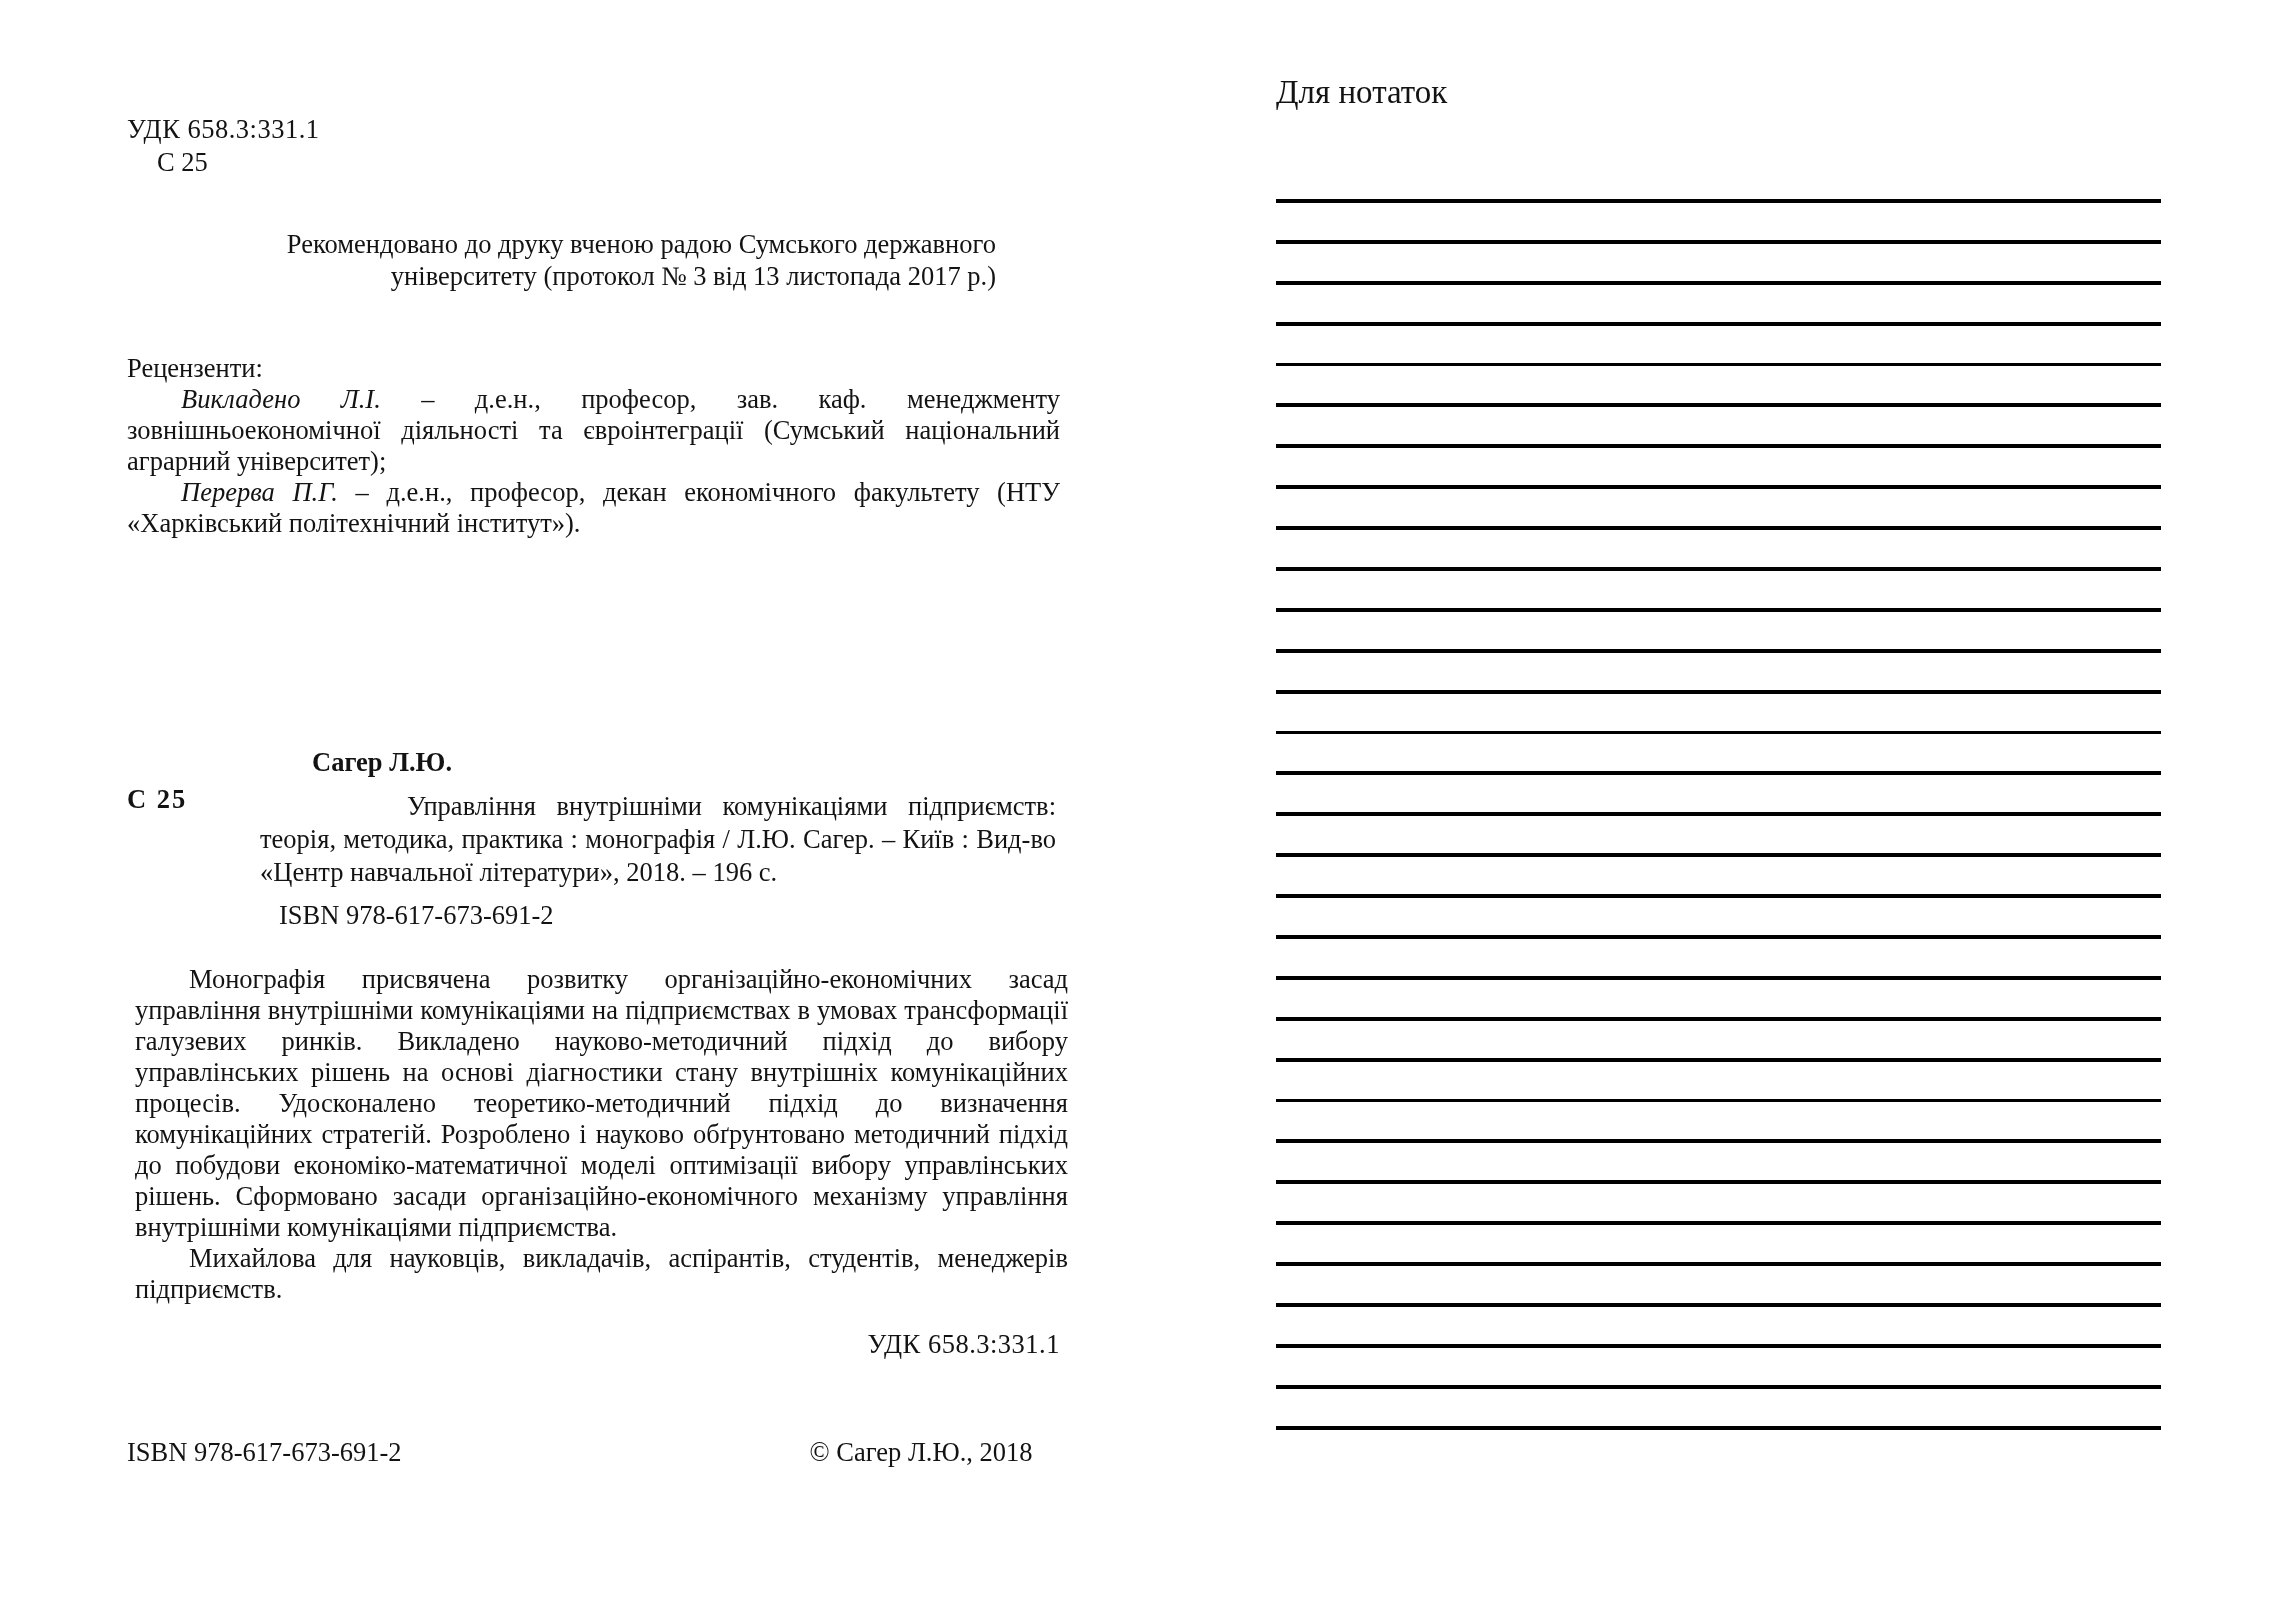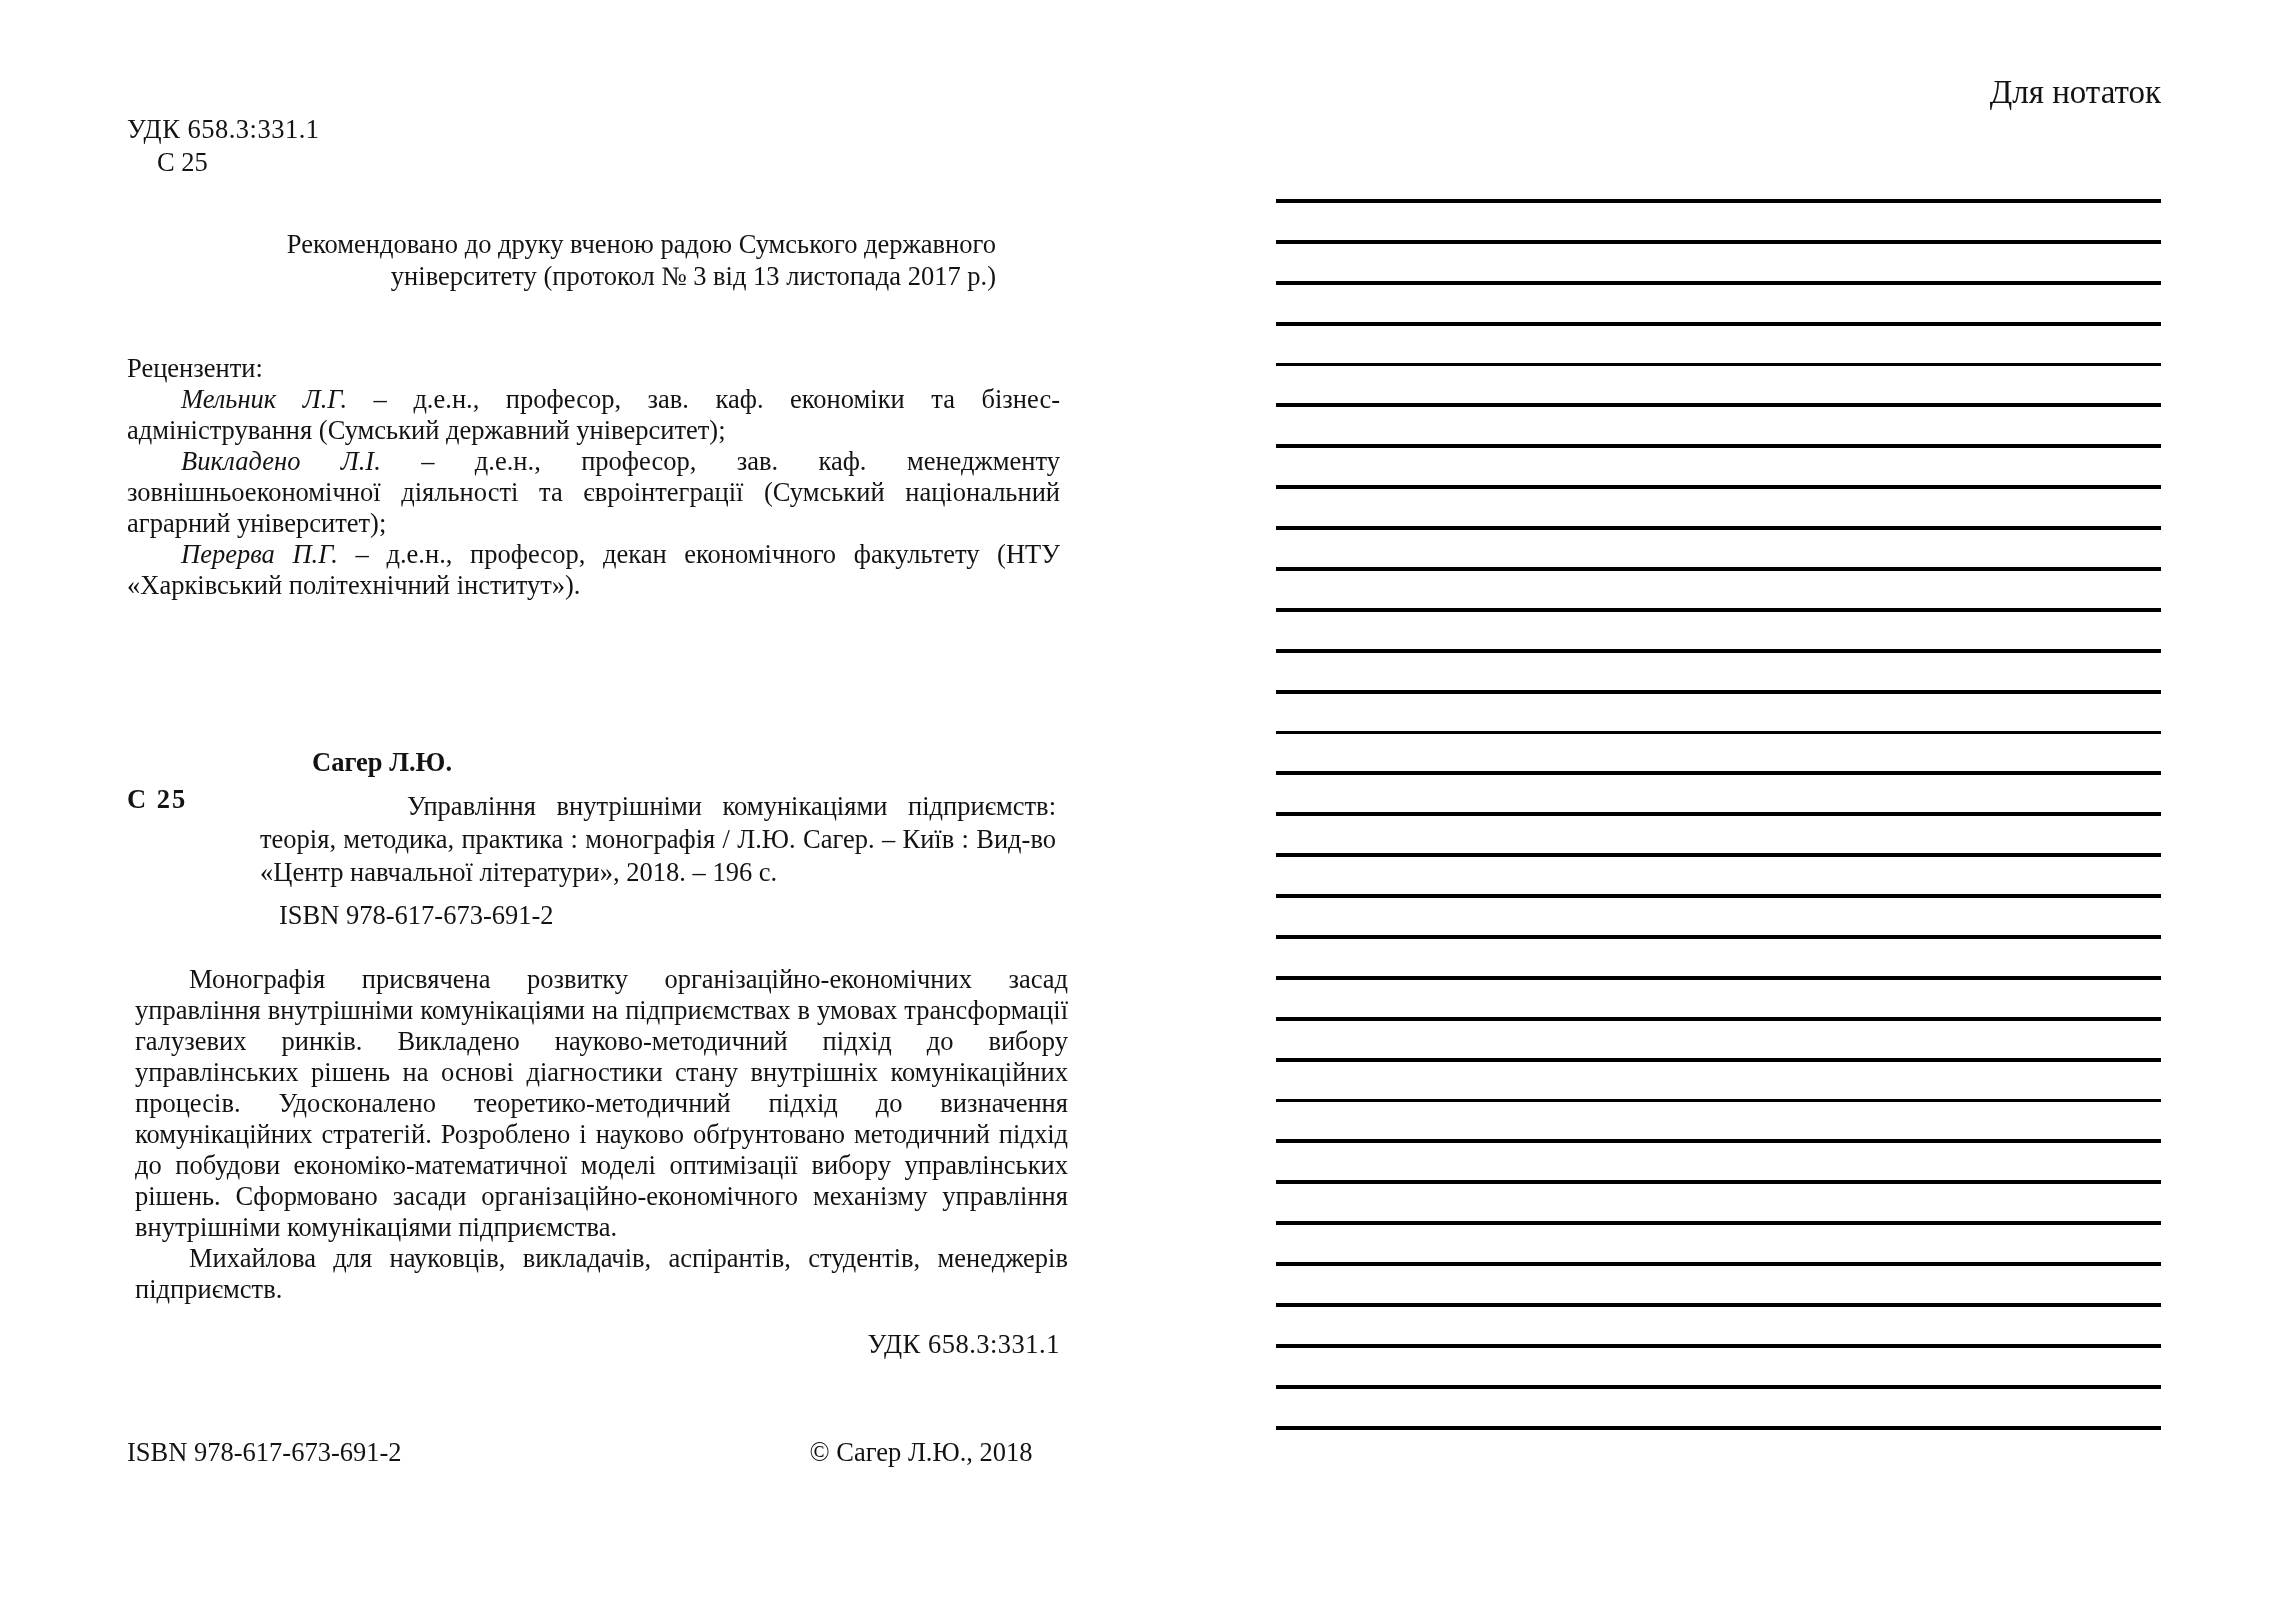--- a/index.html
+++ b/index.html
@@ -30,38 +30,37 @@
   #c25-catalog    { left: 127px; top: 784px; font-weight: bold; letter-spacing: 2px; }
   #isbn-mid       { left: 279px; top: 900px; }
 
   #annotation     { left: 127px; top: 964px; width: 933px; margin-left: 8px; }
   #annotation p   { margin: 0; text-indent: 54px; text-align: justify; line-height: 31px; }
   #udk-bottom     { left: 127px; top: 1329px; width: 933px; text-align: right; letter-spacing: 0.5px; }
   #bottom-row     { left: 127px; top: 1437px; width: 933px; display: flex; justify-content: space-between; }
   #copyright      { margin-right: 27.4px; margin-left: 20px; }
 
   
-  #notes-heading  { left: 1276px; top: 74px; width: 885px; text-align: right; font-size: 33px; }
+  #notes-heading  { left: 1276px; top: 74px; width: 885px; text-align: left; font-size: 33px; }
   #note-lines     { left: 1276px; top: 199px; width: 885px; }
   .note-line      { height: 3.9px; margin-bottom: 37px; background: #000000; }
 </style>
 </head>
 <body>
 
 <div class="canvas">
 
   <div class="abs" id="udk-top">УДК 658.3:331.1</div>
   <div class="abs" id="c25-top">С 25</div>
 
   <div class="abs" id="recommendation">Рекомендовано до друку вченою радою Сумського державного університету (протокол № 3 від 13 листопада 2017 р.)</div>
 
   <div class="abs" id="reviewers-heading">Рецензенти:</div>
 
   <div class="abs" id="reviewers">
-    <p><span class="reviewer-name"></span><span class="reviewer-name">Мельник Л.Г.</span><span> – д.е.н., професор, зав. каф. економіки та бізнес-адміністрування (Сумський державний університет);</span></p>
     <p><span class="reviewer-name">Викладено Л.І.</span><span> – д.е.н., професор, зав. каф. менеджменту зовнішньоекономічної діяльності та євроінтеграції (Сумський національний аграрний університет);</span></p>
     <p><span class="reviewer-name">Перерва П.Г.</span><span> – д.е.н., професор, декан економічного факультету (НТУ «Харківський політехнічний інститут»).</span></p>
   </div>
 
   <div class="abs" id="c25-catalog">С 25</div>
   <div class="abs" id="catalog">
     <p class="author">Сагер Л.Ю.</p>
     <p class="title">Управління внутрішніми комунікаціями підприємств: теорія, методика, практика : монографія / Л.Ю. Сагер. – Київ : Вид-во «Центр навчальної літератури», 2018. – 196 с.</p>
   </div>
 

